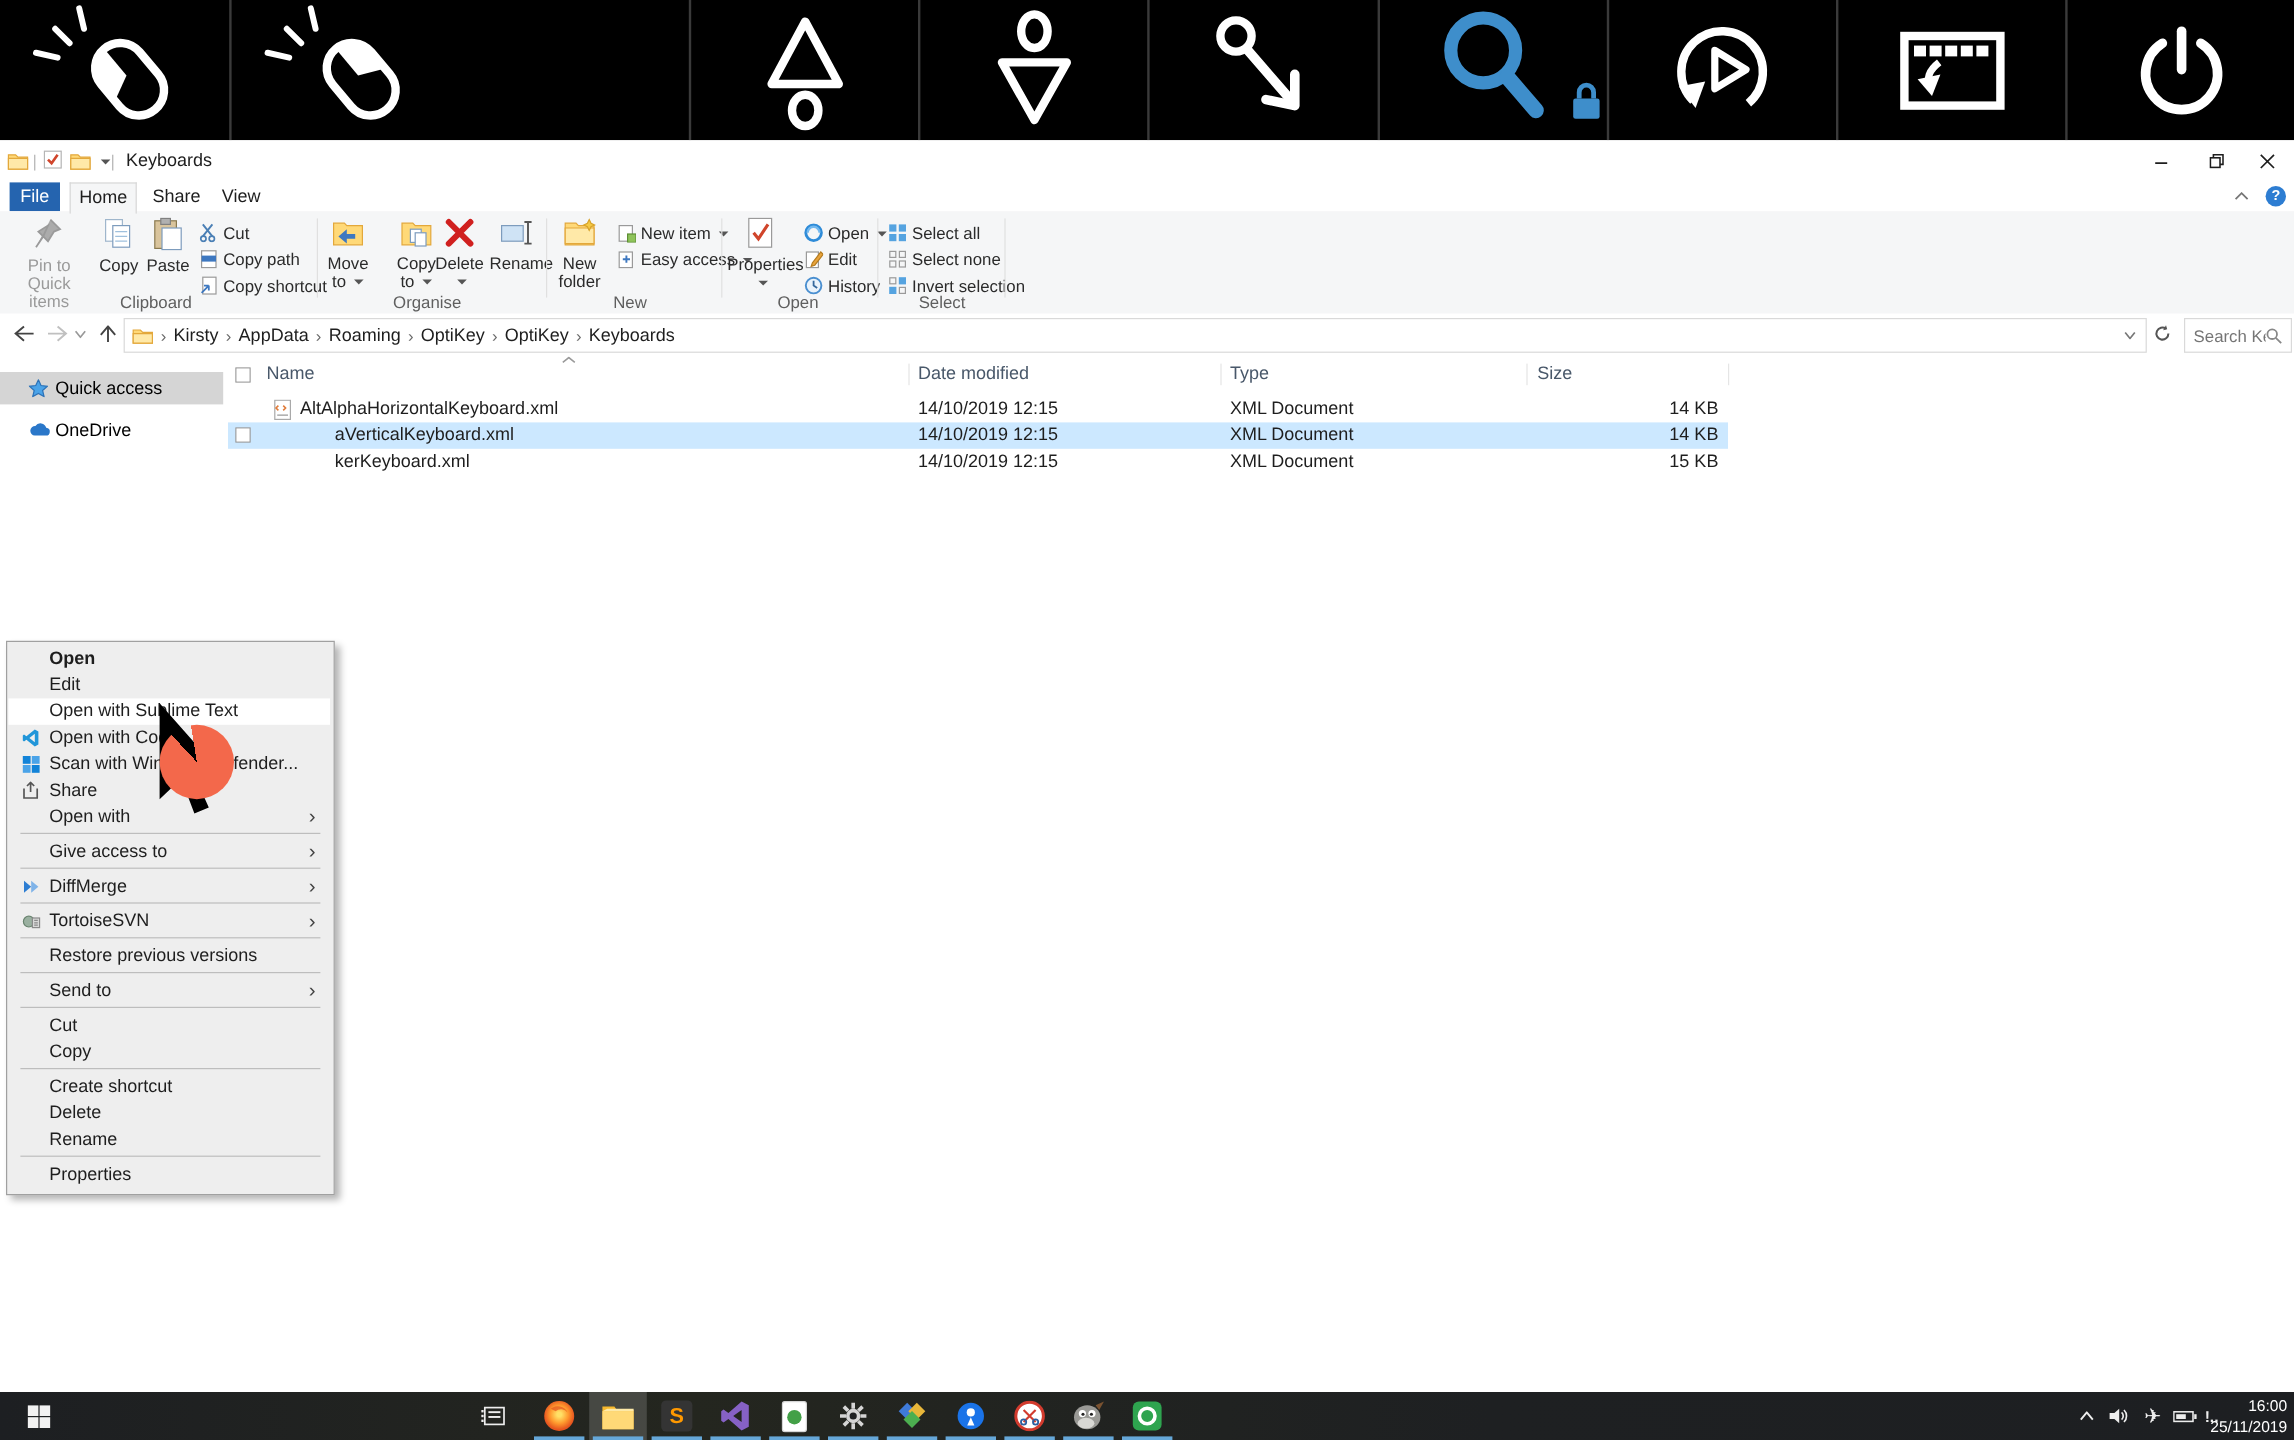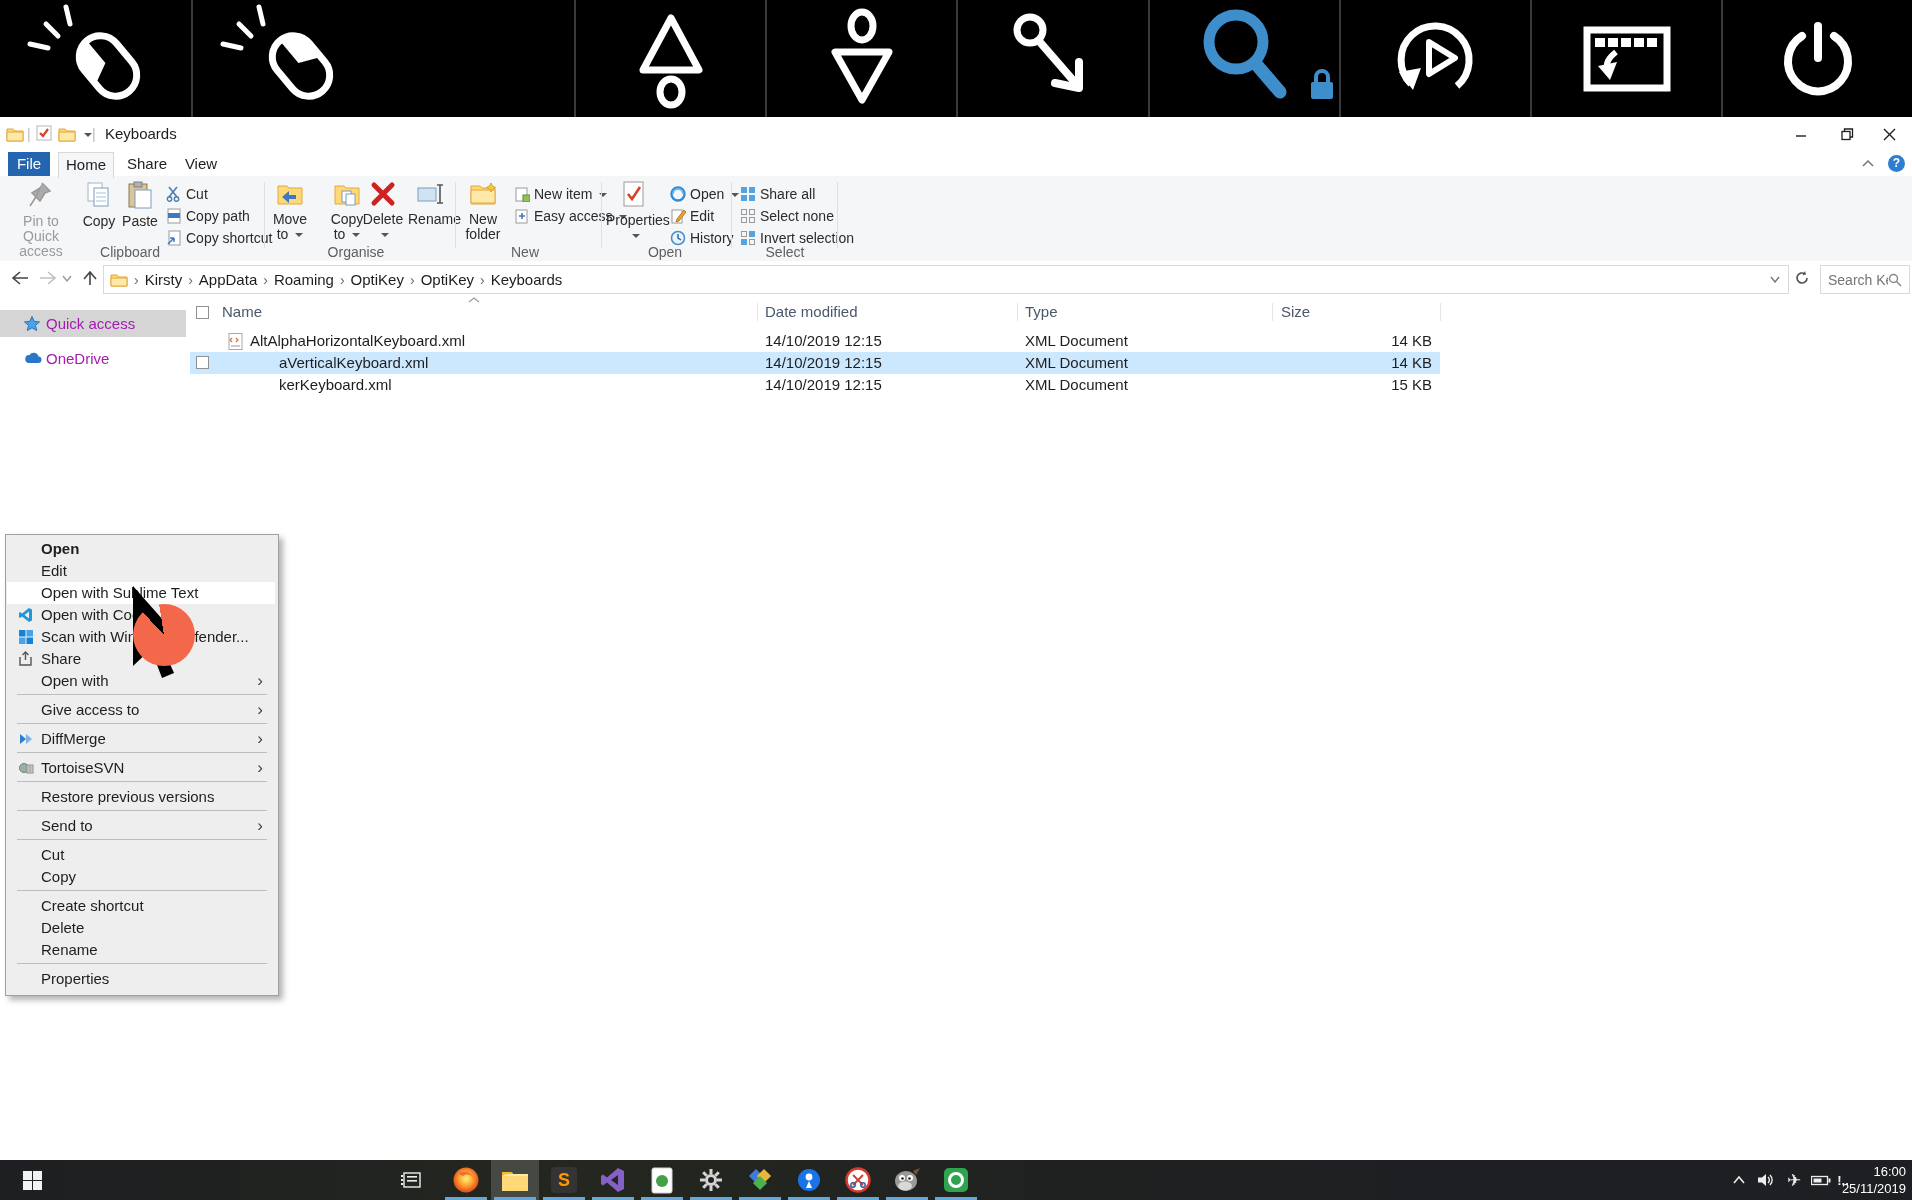--- a/index.html
+++ b/index.html
@@ -31,21 +31,21 @@
   
   #addr{left:0;top:144px;width:1912px;height:35px;background:#fff;}
   .navic{position:absolute;top:5px;width:24px;height:24px;display:flex;align-items:center;justify-content:center;}
   #addrbox{position:absolute;left:103px;top:4px;width:1684px;height:27px;background:#fff;border:1px solid #d9d9d9;display:flex;align-items:center;}
   .crumb{font-size:15px;color:#1e1e1e;padding:0 4px;white-space:nowrap;}
   .chev{color:#6a6a6a;font-size:14px;padding:0 2px;}
   #searchbox{position:absolute;left:1820px;top:4px;width:88px;height:27px;border:1px solid #d9d9d9;background:#fff;display:flex;align-items:center;}
   #searchbox input{border:none;outline:none;width:60px;font-size:14px;color:#777;padding:0 0 0 7px;font-family:"Liberation Sans",sans-serif;background:transparent;}
   
   #main{left:0;top:179px;width:1912px;height:844px;background:#fff;}
-  .side-item{position:absolute;left:0;width:186px;height:27px;font-size:15px;color:#a21caf;line-height:27px;}
+  .side-item{position:absolute;left:0;width:186px;height:27px;font-size:15px;color:#000000;line-height:27px;}
   .side-item.sel{background:#d5d5d5;}
   .hdr{position:absolute;top:0;height:24px;font-size:15px;color:#49586a;line-height:24px;}
   .hsep{position:absolute;top:3px;height:18px;width:1px;background:#e5e5e5;}
   .frow{position:absolute;left:190px;width:1250px;height:22px;font-size:15px;color:#1e1e1e;line-height:22px;}
   .frow.sel{background:#cce8ff;}
   .cell{position:absolute;top:0;white-space:nowrap;}
   
   #cmenu{position:absolute;left:5px;top:238px;width:272px;height:460px;background:#eee;border:1px solid #a0a0a0;box-shadow:4px 4px 6px rgba(0,0,0,.30);z-index:5;}
   .mi{position:absolute;left:1px;width:268px;height:22px;font-size:15px;color:#1e1e1e;line-height:22px;}
   .mi span.lab{position:absolute;left:34px;}
@@ -216,21 +216,21 @@
         </svg>
       <div class="abs" style="left:1888px;top:3px;width:17px;height:17px;border-radius:50%;background:#2d7dd2;color:#fff;font-size:12px;text-align:center;line-height:17px;font-weight:bold">?</div>
     </div>
 
     <div id="ribbon" class="abs">
 
       <div class="bigbtn dis" style="left:6px;width:70px">
         <svg width="26" height="28">
             <path d="M14,2 L22,10 L17,12 L12,20 L8,16 L2,25 M8,16 L4,12 L12,7 Z" fill="#ababab" stroke="#9a9a9a" stroke-width="1.5"></path>
           </svg>
-        <span class="lab">Pin to Quick access</span>
+        <span class="lab">Pin to Quick items</span>
       </div>
       <div class="bigbtn" style="left:80px;width:38px">
         <svg width="26" height="28">
             <rect x="2" y="2" width="14" height="18" fill="#fff" stroke="#9fb6cc"></rect>
             <rect x="8" y="7" width="14" height="18" fill="#fff" stroke="#7d9cbd"></rect>
             <g stroke="#9fc0dd">
               <path d="M10,12 h10 M10,16 h10 M10,20 h10"></path>
             </g>
           </svg>
         <span class="lab">Copy</span>
@@ -348,21 +348,21 @@
       <div class="rsep" style="left:731px"></div>
 
       <div class="smallbtn" style="left:740px;top:8px">
         <svg class="ic" width="16" height="16">
             <g fill="#55a3e0">
               <rect x="1" y="1" width="6" height="6"></rect>
               <rect x="9" y="1" width="6" height="6"></rect>
               <rect x="1" y="9" width="6" height="6"></rect>
               <rect x="9" y="9" width="6" height="6"></rect>
             </g>
-          </svg><span>Share all</span>
+          </svg><span>Select all</span>
       </div>
       <div class="smallbtn" style="left:740px;top:30px">
         <svg class="ic" width="16" height="16">
             <g fill="none" stroke="#9a9a9a">
               <rect x="1.5" y="1.5" width="5" height="5"></rect>
               <rect x="9.5" y="1.5" width="5" height="5"></rect>
               <rect x="1.5" y="9.5" width="5" height="5"></rect>
               <rect x="9.5" y="9.5" width="5" height="5"></rect>
             </g>
           </svg><span>Select none</span>

